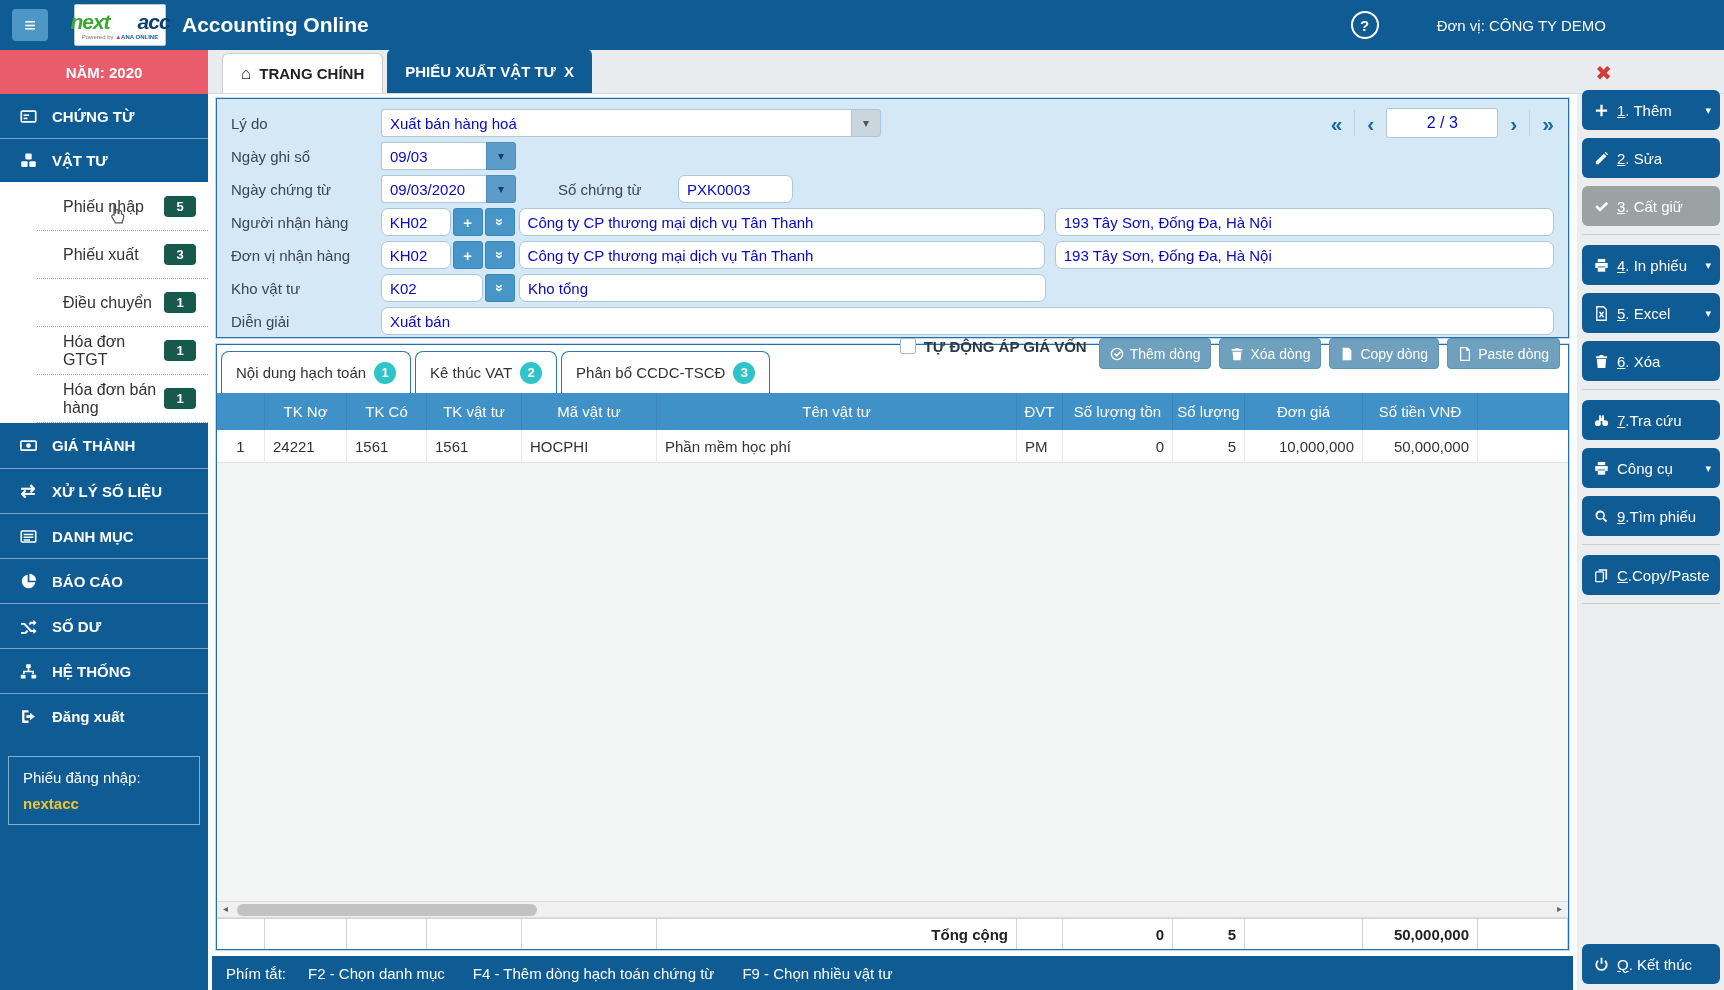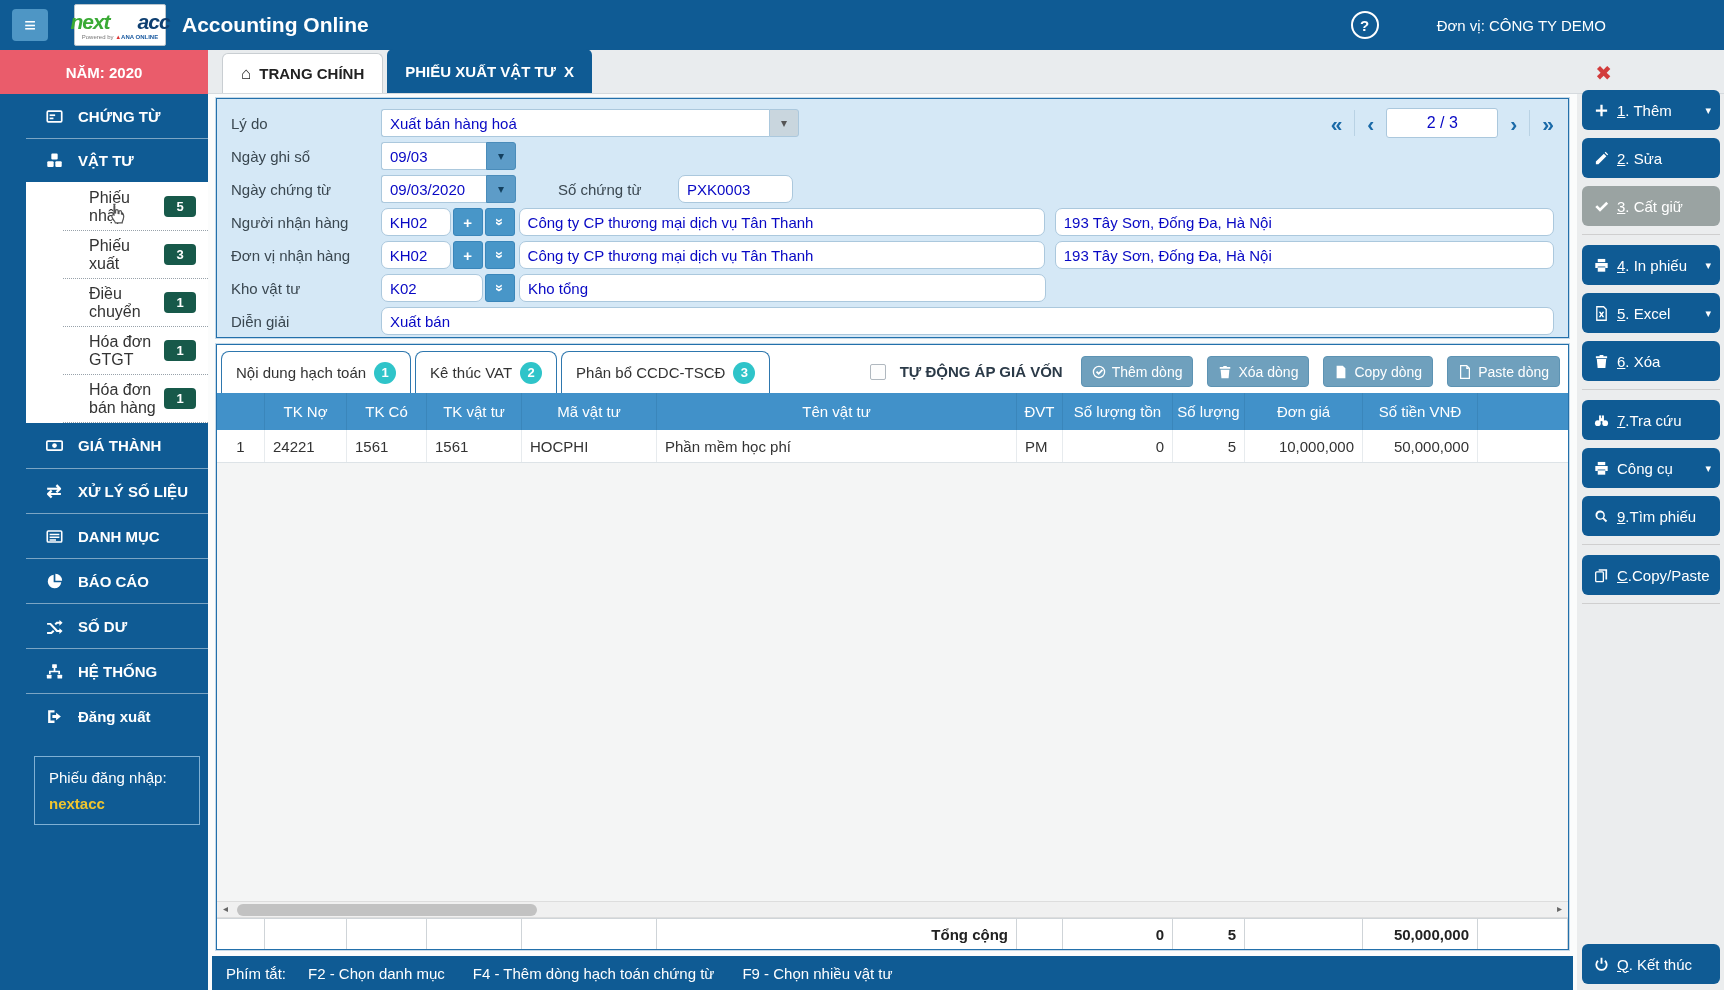--- a/index.html
+++ b/index.html
@@ -25,21 +25,21 @@
   .year-badge { position:absolute; left:0; top:0; width:208px; height:44px; background:#ea5c6b; color:#fff; font-weight:bold; font-size:15px; display:flex; align-items:center; justify-content:center; }
   .tabs { position:absolute; left:222px; bottom:0; display:flex; align-items:flex-end; }
   .tab { height:40px; display:flex; align-items:center; padding:0 18px; font-size:15px; border-radius:6px 6px 0 0; cursor:pointer; }
   .tab.home { background:#fff; border:1px solid #c9ced2; border-bottom:none; color:#222; font-weight:bold; gap:8px; }
   .tab.active { background:#0f5b94; color:#fff; font-weight:bold; margin-left:4px; height:44px; }
   .tab .home-ic { font-size:17px; }
   .tab .tab-x { margin-left:8px; font-weight:bold; }
   .close-all { position:absolute; right:112px; top:11px; color:#d23c3c; font-size:20px; cursor:pointer; }
 
   
-  .sidebar { position:absolute; left:0; top:94px; width:208px; height:896px; background:#0f5b94; color:#fff;padding-left:26px; }
+  .sidebar { position:absolute; left:0; top:94px; width:208px; height:896px; background:#0f5b94; color:#fff; }
   .side-item { height:44px; display:flex; align-items:center; padding-left:16px; gap:12px; font-size:15px; font-weight:bold; border-top:1px solid rgba(255,255,255,.45); cursor:pointer; }
   .side-item:first-child { border-top:none; }
   .side-item .ic { width:24px; display:flex; justify-content:center; font-size:17px; }
   .side-item .ic svg { width:17px; height:17px; fill:#fff; }
   .submenu { background:#fff; color:#333; border-top:1px solid rgba(255,255,255,.45); }
   .sub-item { height:48px; display:flex; align-items:center; padding:0 12px 0 26px; font-size:16px; border-bottom:1px dotted #98a2aa; cursor:pointer; position:relative;margin-left:37px; }
   .sub-item .sub-label { flex:1; }
   .badge { background:#17594a; color:#fff; font-size:13px; font-weight:bold; min-width:32px; height:21px; border-radius:4px; display:flex; align-items:center; justify-content:center; }
   .bottom-items .side-item { height:45px; }
   .login-box { margin:18px 8px 0 8px; border:1px solid #7fb0d4; padding:12px 14px; }
@@ -66,21 +66,21 @@
   .pager { margin-left:auto; display:flex; align-items:center; gap:12px; }
   .pg-arrow { color:#1a6aa8; font-size:21px; font-weight:bold; cursor:pointer; line-height:1; }
   .pg-sep { width:1px; height:26px; background:#b9d2e4; }
   .page-box { width:112px; height:30px; background:#fff; border:1px solid #abc8dd; border-radius:3px; color:#0808c4; font-size:16px; display:flex; align-items:center; justify-content:center; }
 
   
   .detail-panel { position:absolute; left:8px; top:250px; width:1353px; height:606px; background:#fff; border:1px solid #2370ab; box-shadow:0 0 0 1px rgba(35,112,171,.25); display:flex; flex-direction:column; }
   .dtabs-row { height:48px; display:flex; align-items:flex-end; padding:4px 8px 0 4px; }
   .dtab { height:42px; background:#fff; border:1px solid #2e77ae; border-bottom:none; border-radius:8px 8px 0 0; display:flex; align-items:center; padding:0 14px; font-size:15px; color:#333; margin-right:4px; gap:8px; cursor:pointer; }
   .tbadge { width:22px; height:22px; border-radius:50%; background:#2fc4c9; color:#fff; font-size:13px; font-weight:bold; display:flex; align-items:center; justify-content:center; }
-  .dtabs-right { margin-left:auto; display:flex; align-items:center; gap:14px; padding-bottom:6px; }
+  .dtabs-right { margin-left:auto; display:flex; align-items:flex-start; gap:8px; padding-bottom:24px; }
   .checkbox { width:16px; height:16px; background:#fdfdfd; border:1px solid #b0b8bf; border-radius:2px; cursor:pointer; }
   .auto-label { font-size:15px; font-weight:bold; color:#2b3a48; margin-right:4px; }
   .row-btn { height:31px; background:#6fa0bd; border:1px solid #5d93b3; border-radius:4px; color:#fff; font-size:14px; display:flex; align-items:center; gap:6px; padding:0 10px; cursor:pointer; }
   .row-btn svg { width:14px; height:14px; fill:#fff; }
 
   .grid-head { display:flex; background:#4191c9; height:37px; }
   .gh { color:#fff; font-size:15px; display:flex; align-items:center; justify-content:center; border-right:1px solid #3a86bb; }
   .grid-row { display:flex; height:33px; background:#fff; border-bottom:1px solid #dde3e7; }
   .gc { font-size:15px; color:#333; display:flex; align-items:center; padding:0 8px; border-right:1px solid #e7ebee; white-space:nowrap; overflow:hidden; }
   .c0{width:48px;justify-content:center;} .c1{width:82px;} .c2{width:80px;} .c3{width:95px;} .c4{width:135px;}
@@ -268,21 +268,21 @@
         <path d="M5.5 1.6c.55 0 1 .45 1 1v4.6l.55.1V5.9c0-.45.38-.82.85-.82s.85.37.85.82v1.7l.55.1V6.6c0-.45.38-.82.85-.82s.85.37.85.82v1.4l.4.08c.5.1 1.1.55 1.1 1.3 0 2.4-1.05 3-1.05 4.6H6.9c0-1.1-2.4-2.9-2.4-4.4 0-.85.85-1.25 1.5-.95V2.6c0-.55.45-1 1-1z" fill="#fff" stroke="#555" stroke-width="0.8"></path>
       </svg>
   </div>
 
   <div class="main">
 
     <div class="form-panel">
       <div class="frow">
         <div class="flabel">Lý do</div>
         <div class="grp">
-          <div class="tinput" style="width:388px;">Xuất bán hàng hoá</div>
+          <div class="tinput" style="width:470px;">Xuất bán hàng hoá</div>
           <div class="dd-btn dd-gray">▾</div>
         </div>
         <div class="pager">
           <span class="pg-arrow">«</span>
           <span class="pg-sep"></span>
           <span class="pg-arrow">‹</span>
           <div class="page-box">2 / 3</div>
           <span class="pg-arrow">›</span>
           <span class="pg-sep"></span>
           <span class="pg-arrow">»</span>

